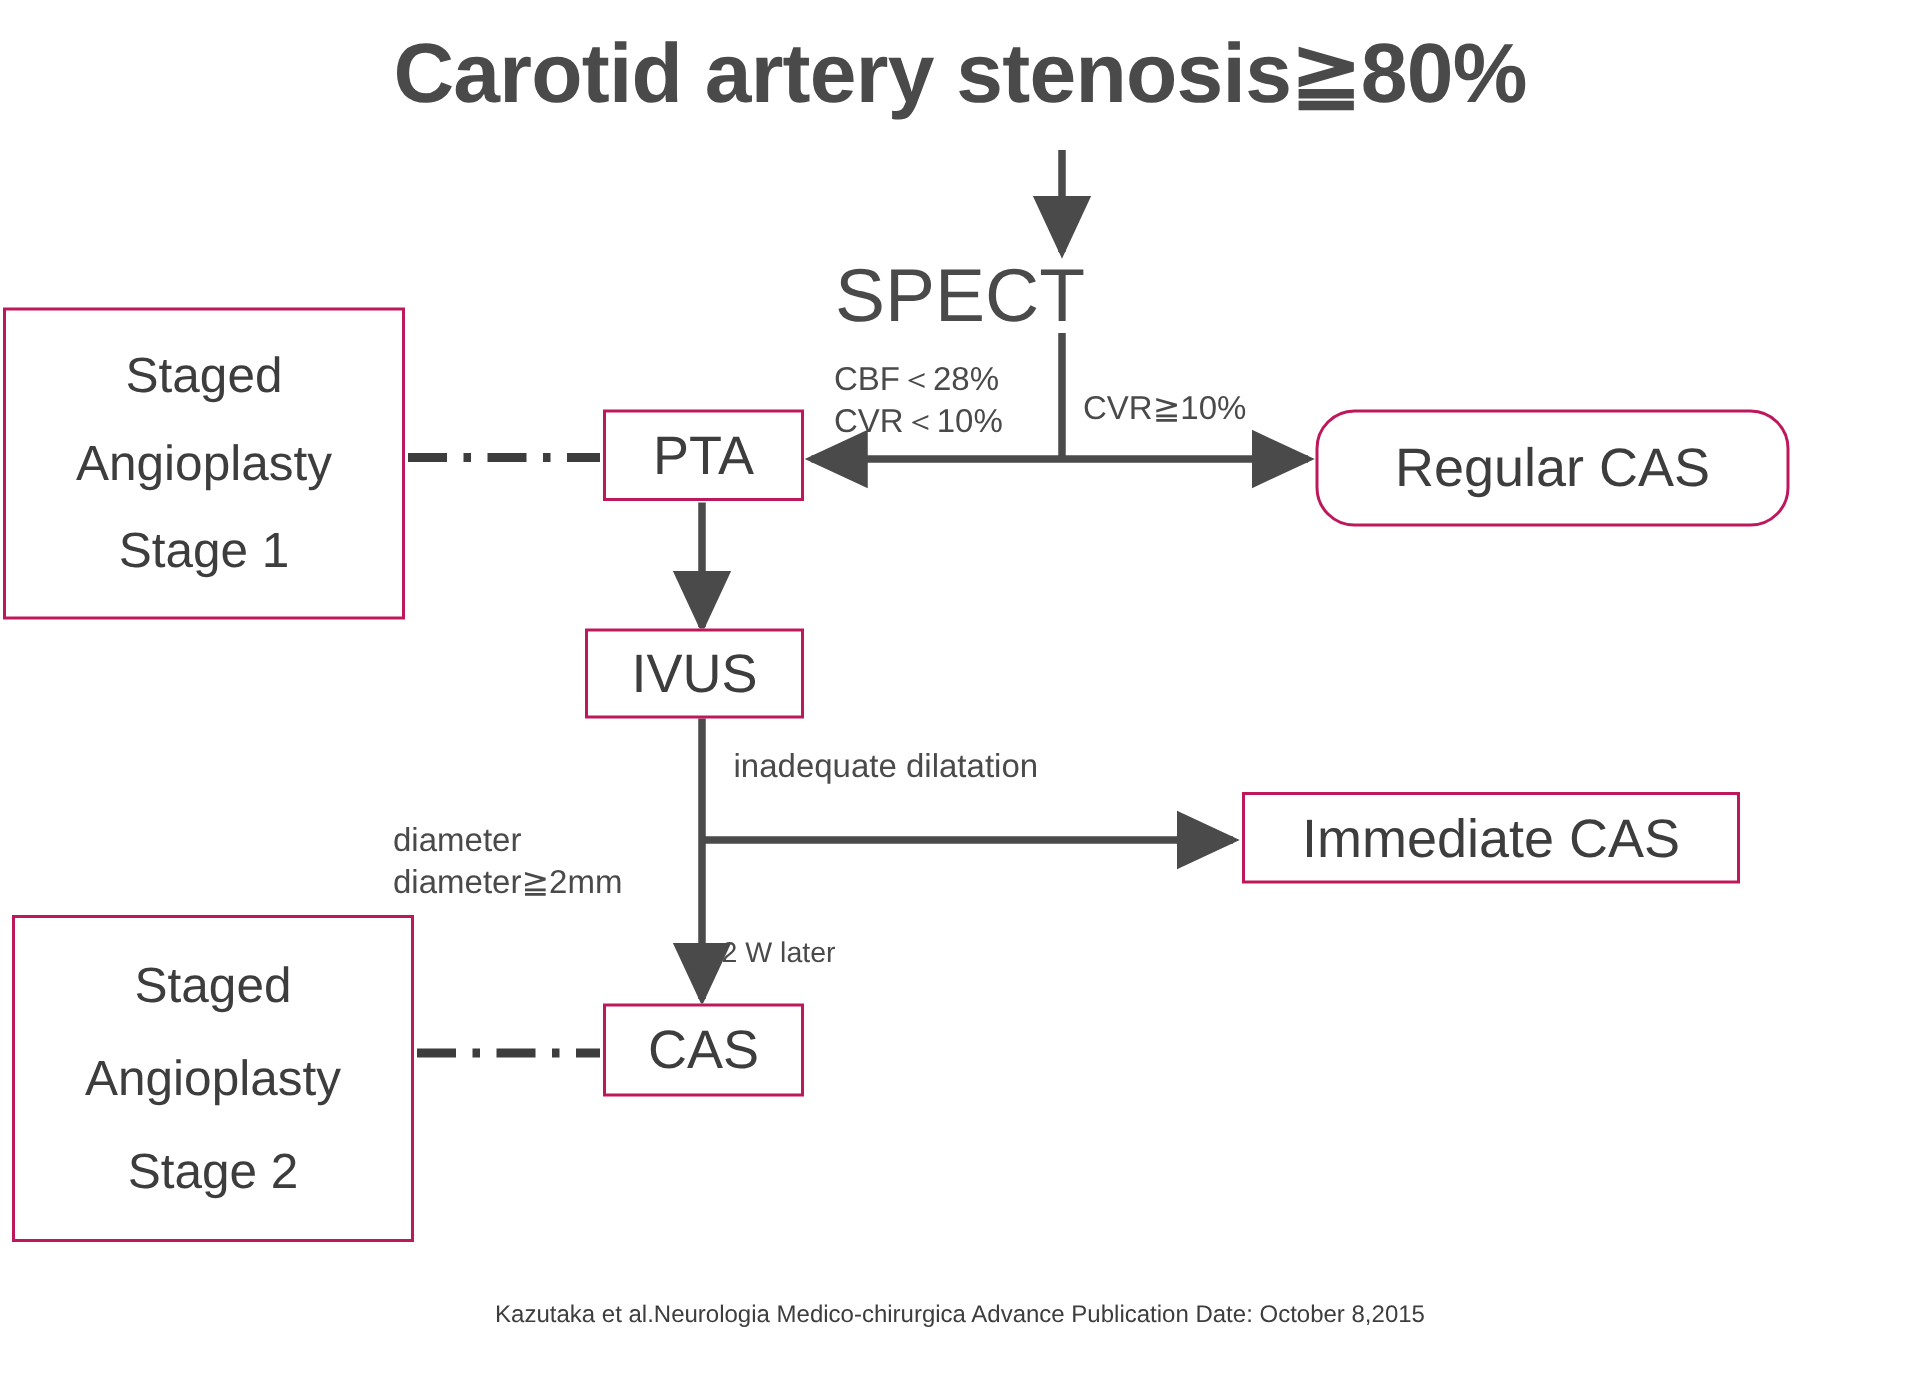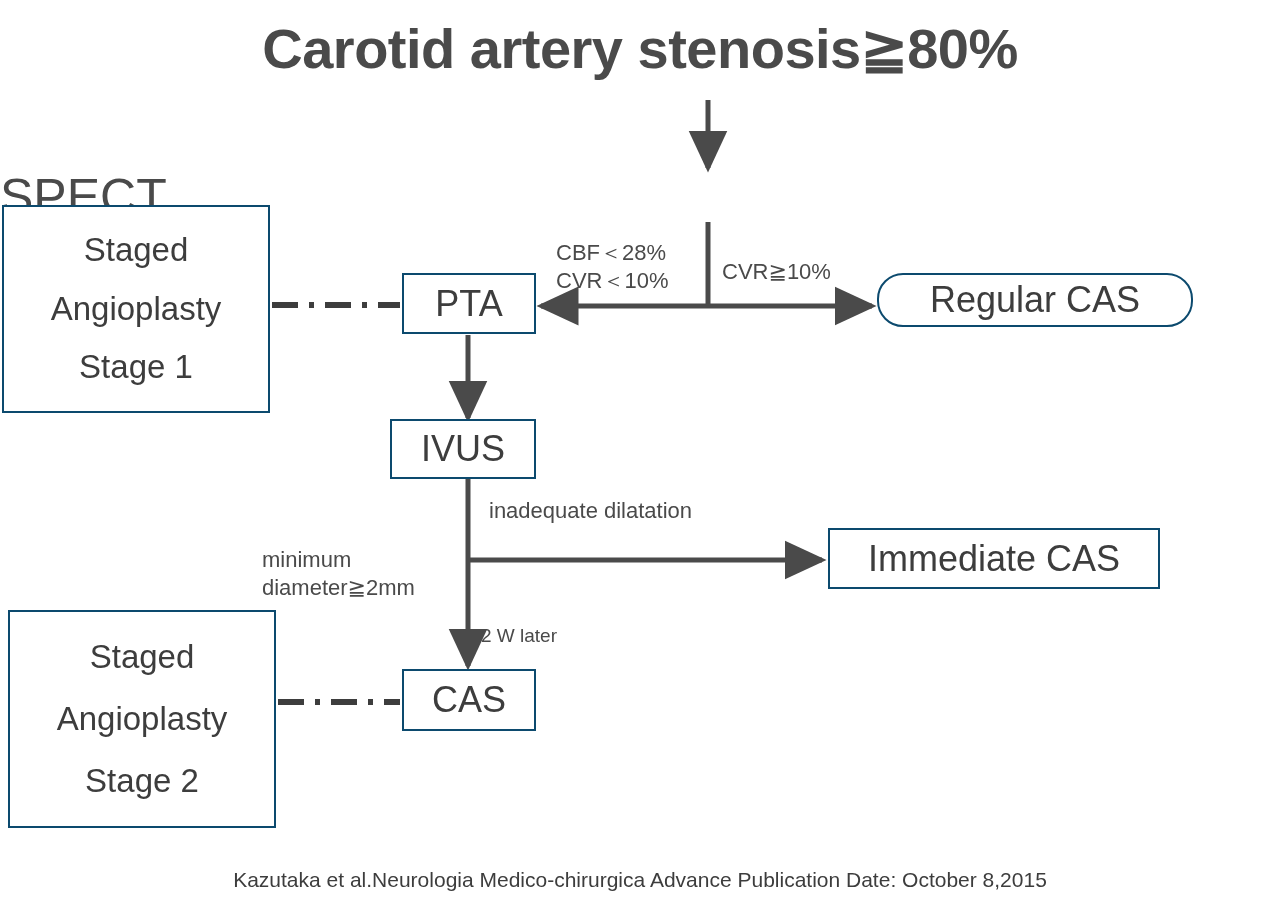--- a/index.html
+++ b/index.html
@@ -36,29 +36,29 @@
     text-align: center;
     font-size: 56px;
     font-weight: bold;
     color: #4a4a4a;
     letter-spacing: -0.5px;
     white-space: nowrap;
   }
   .spect {
     left: 0; top: 168px;
     width: 1280px;
-    text-align: left;
+    text-align: center;
     font-size: 50px;
     color: #4a4a4a;
     font-weight: 400;
   }
 
   .node {
     box-sizing: border-box;
-    border: 2px solid #0c4a6e;
+    border: 2px solid #be185d;
     background: #ffffff;
     display: flex;
     align-items: center;
     justify-content: center;
     color: #3d3d3d;
     font-weight: 400;
     line-height: 1.05;
   }
   .node-md { font-size: 36px; }
 
@@ -75,21 +75,21 @@
     font-size: 22px;
     line-height: 1.25;
     white-space: nowrap;
   }
   .edge-label.small { font-size: 19px; }
 
   .footer {
     left: 0; top: 868px;
     width: 1280px;
     text-align: center;
-    font-size: 21px;
+    font-size: 16px;
     color: #3d3d3d;
     white-space: nowrap;
   }
 </style>
 </head>
 <body>
 
 <div id="canvas">
 
   <svg class="svg-layer" viewBox="0 0 1280 915">
@@ -124,41 +124,41 @@
   <div class="abs spect">SPECT</div>
 
   <div class="abs edge-label" style="left:556px; top:239px;">
     <div>CBF＜28%</div>
     <div>CVR＜10%</div>
   </div>
 
   <div class="abs edge-label" style="left:722px; top:258px;">CVR≧10%</div>
 
   <div class="abs edge-label" style="left:262px; top:546px;">
-    <div>minimum</div>
+    <div>diameter</div>
     <div>diameter≧2mm</div>
   </div>
 
   <div class="abs edge-label" style="left:489px; top:497px;">
     <div>inadequate dilatation</div>
   </div>
 
   <div class="abs edge-label small" style="left:481px; top:624px;">2 W later</div>
 
   <div class="abs node stage-box" style="left:2px; top:205px; width:268px; height:208px;">
     <span>Staged</span>
     <span>Angioplasty</span>
     <span>Stage  1</span>
   </div>
 
   <div class="abs node node-md" style="left:402px; top:273px; width:134px; height:61px;">
     <span>PTA</span>
   </div>
 
-  <div class="abs node node-md" style="left:877px; top:273px; width:316px; height:54px;border-radius:26px;">
+  <div class="abs node node-md" style="left:877px; top:273px; width:316px; height:78px;border-radius:26px;">
     <span>Regular CAS</span>
   </div>
 
   <div class="abs node node-md" style="left:390px; top:419px; width:146px; height:60px;">
     <span>IVUS</span>
   </div>
 
   <div class="abs node node-md" style="left:828px; top:528px; width:332px; height:61px;">
     <span>Immediate CAS</span>
   </div>

